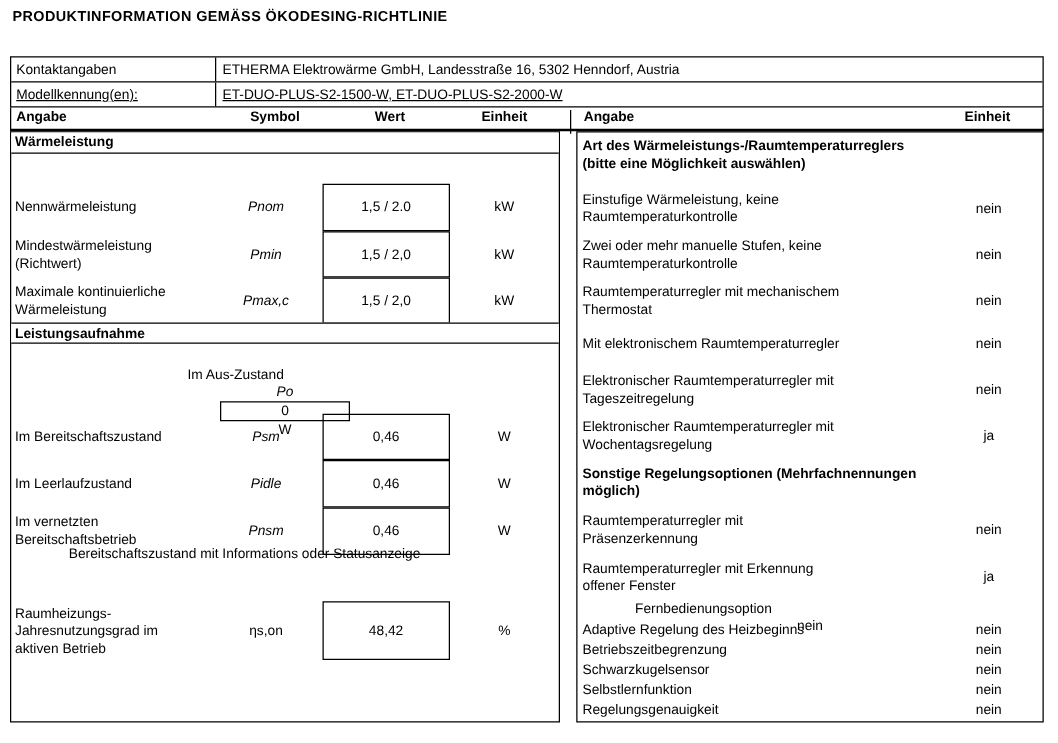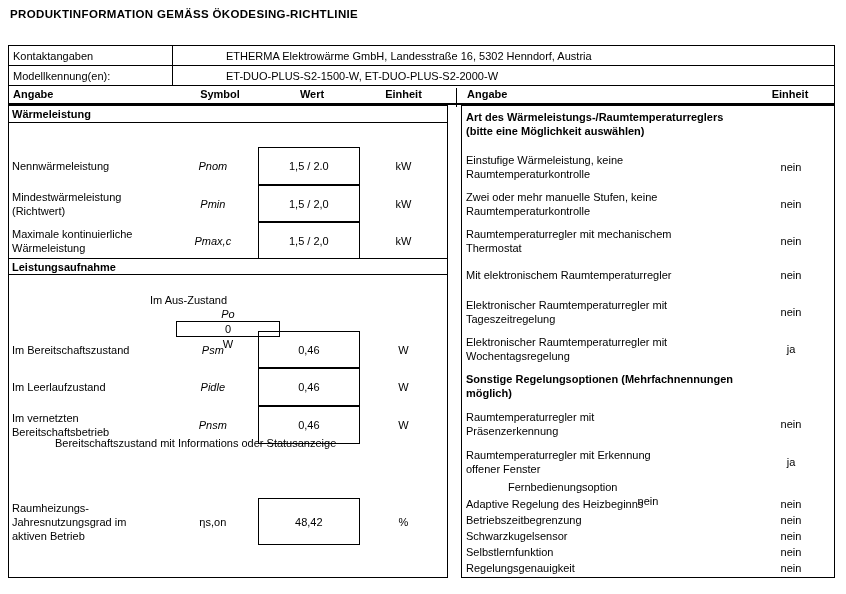--- a/index.html
+++ b/index.html
@@ -10,23 +10,23 @@
     overflow:hidden;
   }
   .title {
     position:absolute; left:10px; top:8px;
     font-weight:bold; font-size:11.5px; letter-spacing:0.35px;
   }
   .tbl { position:absolute; left:8px; top:45px; width:827px; height:533px; }
 
   
   .contact-box { position:absolute; top:0; left:0; width:827px; height:41px; border:1px solid #000; }
-  .trow { display:flex; height:20px;gap:48px; }
+  .trow { display:flex; height:20px; }
   .trow.first { border-bottom:1px solid #000; }
-  .trow.second { height:19px; }
+  .trow.second { height:19px;text-decoration:underline; }
   .tlab { width:164px; border-right:1px solid #000; padding-left:4px; display:flex; align-items:center; }
   .tval { flex:1; padding-left:5px; display:flex; align-items:center; }
 
   
   .hdr-row {
     position:absolute; top:41px; left:0; width:827px; height:19px;
     border-left:1px solid #000; border-right:1px solid #000; border-bottom:2px solid #000;
     font-weight:bold;
   }
   .hdr-row span { position:absolute; top:2px; }
@@ -56,21 +56,21 @@
   }
   .lrow .unit { width:89px; text-align:center; }
   .r1 { top:41px;  height:38px; }
   .r2 { top:79px;  height:37px; }
   .r3 { top:116px; height:37px; }
   .r4 { top:187px; height:38px;flex-direction:column; }
   .r5 { top:225px; height:37px; }
   .r6 { top:262px; height:38px; }
   .r7 { top:300px; height:38px; }
   .lnote { position:absolute; top:328px; left:3px; right:3px; height:18px; display:flex; align-items:center;margin-left:43px; }
-  .r8 { top:392px; height:47px; }
+  .r8 { top:375px; height:47px; }
 
   
   .right-box { position:absolute; top:60px; left:453px; width:374px; height:473px; border:1px solid #000; }
   .rhead {
     position:absolute; left:0; width:370px; font-weight:bold; padding-left:4px;
     white-space:pre-line; line-height:14px; display:flex; align-items:center;
   }
   .rh1 { top:2px;   height:32px; }
   .rh2 { top:264px; height:32px; }
   .rrow { position:absolute; left:0; width:372px; display:flex; align-items:center; line-height:14px; }

